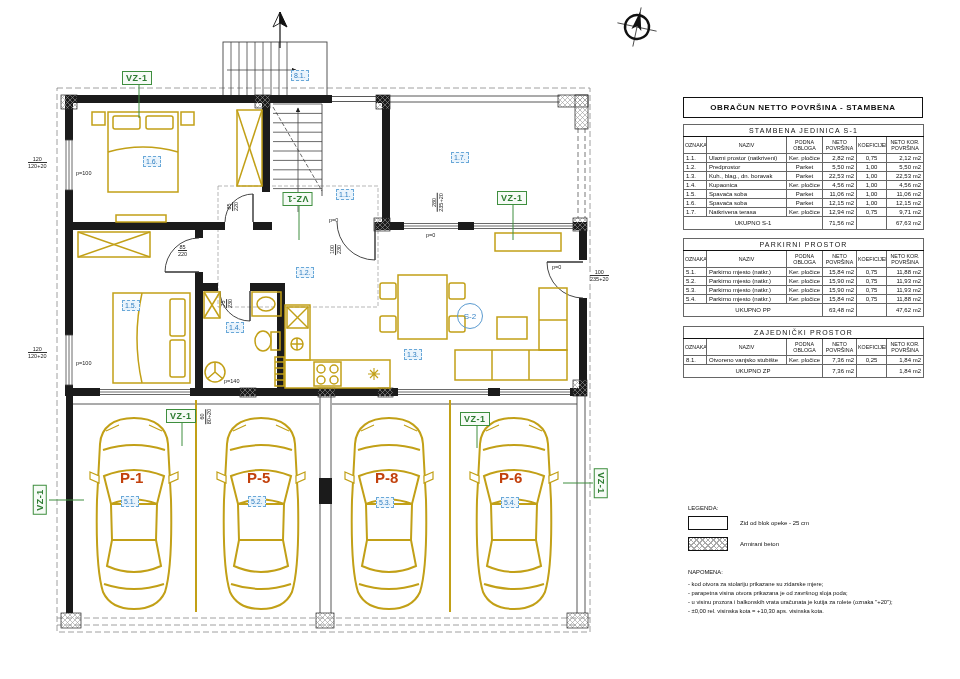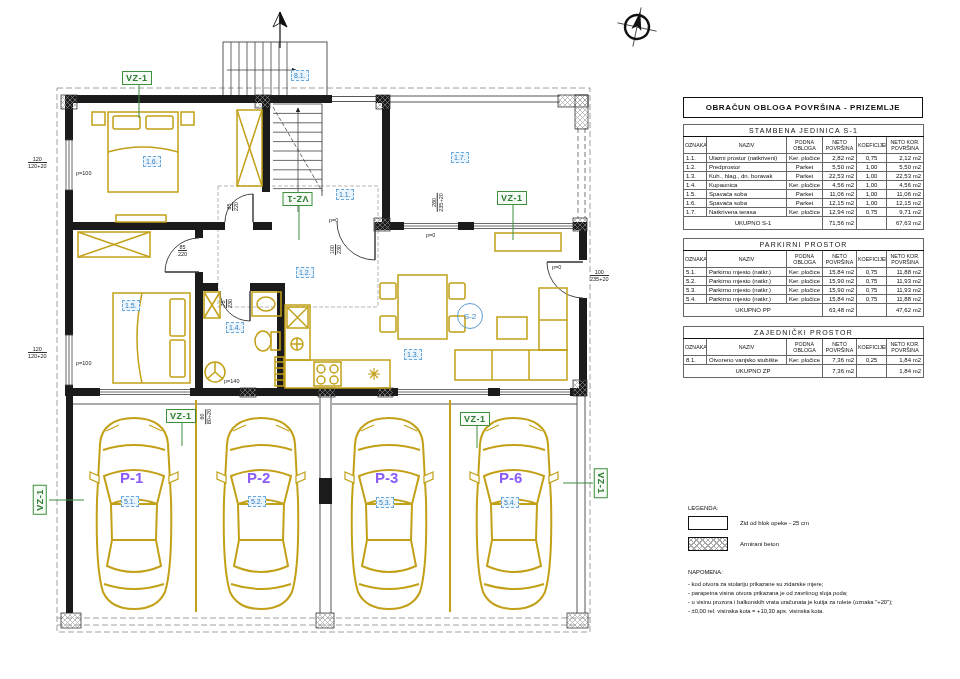--- a/index.html
+++ b/index.html
@@ -8,21 +8,21 @@
   
   #plan{position:absolute;left:0;top:0;width:670px;height:679px;}
   #plan svg{position:absolute;left:0;top:0;}
   .bl{position:absolute;font-size:7px;line-height:9px;color:#2f7ec0;background:#eaf4fc;
       border:1px dashed #69a8d8;padding:0 2px;white-space:nowrap;}
   .gl{position:absolute;font-size:9px;font-weight:bold;line-height:12px;color:#2e7d32;
       background:#f6fbf6;border:1.2px solid #3e8e3e;padding:0 3px;letter-spacing:.5px;white-space:nowrap;}
   .gl.r90{transform:rotate(90deg);}
   .gl.r180{transform:rotate(180deg);}
   .gl.r270{transform:rotate(-90deg);}
-  .pt{position:absolute;font-size:15px;font-weight:600;color:#8b5cf6;white-space:nowrap;}
+  .pt{position:absolute;font-size:15px;font-weight:600;color:#c2410c;white-space:nowrap;}
   .dm{position:absolute;font-size:5.5px;line-height:6px;color:#222;text-align:center;white-space:nowrap;}
   .dm b{display:block;font-weight:normal;border-bottom:.7px solid #333;padding:0 1px;}
   .dm span{display:block;}
   .dm.v{transform:rotate(-90deg);}
   .pz{position:absolute;font-size:5.5px;color:#222;white-space:nowrap;}
   .s1{position:absolute;left:457px;top:303px;width:24px;height:24px;border:1.2px solid #5b9bd0;
       border-radius:50%;color:#3a86c8;font-size:8px;display:flex;align-items:center;justify-content:center;}
   
   #panel{position:absolute;left:683px;top:97px;width:240px;}
   .titlebox{border:1.4px solid #111;text-align:center;font-size:8px;font-weight:bold;
@@ -330,22 +330,22 @@
 
   <div class="gl" style="left:122px;top:71px">VZ-1</div>
   <div class="gl r180" style="left:283px;top:192px">VZ-1</div>
   <div class="gl" style="left:497px;top:191px">VZ-1</div>
   <div class="gl" style="left:166px;top:409px">VZ-1</div>
   <div class="gl" style="left:460px;top:412px">VZ-1</div>
   <div class="gl r90" style="left:586px;top:476px">VZ-1</div>
   <div class="gl r270" style="left:25px;top:493px">VZ-1</div>
 
   <div class="pt" style="left:120px;top:469px">P-1</div>
-  <div class="pt" style="left:247px;top:469px">P-2</div>
-  <div class="pt" style="left:375px;top:469px">P-3</div>
+  <div class="pt" style="left:247px;top:469px">P-5</div>
+  <div class="pt" style="left:375px;top:469px">P-8</div>
   <div class="pt" style="left:499px;top:469px">P-6</div>
 
   <div class="dm" style="left:28px;top:156px">
     <b>120</b>
       <span>120+20</span>
     </div>
   <div class="pz" style="left:76px;top:170px">p=100</div>
   <div class="dm" style="left:28px;top:346px">
     <b>120</b>
       <span>120+20</span>
@@ -379,21 +379,21 @@
       <span>235+20</span>
     </div>
   <div class="dm v" style="left:198px;top:410px">
     <b>60</b>
       <span>80+20</span>
     </div>
   <div class="pz" style="left:224px;top:378px">p=140</div>
 </div>
 
 <div id="panel">
-  <div class="titlebox">OBRAČUN OBLOGA POVRŠINA - PRIZEMLJE</div>
+  <div class="titlebox">OBRAČUN NETTO POVRŠINA - STAMBENA</div>
 
   <table class="tbl mb1">
     <colgroup>
         <col style="width:23px">
         <col style="width:80px">
         <col style="width:36px">
         <col style="width:34px">
         <col style="width:30px">
         <col style="width:37px">
       </colgroup>

